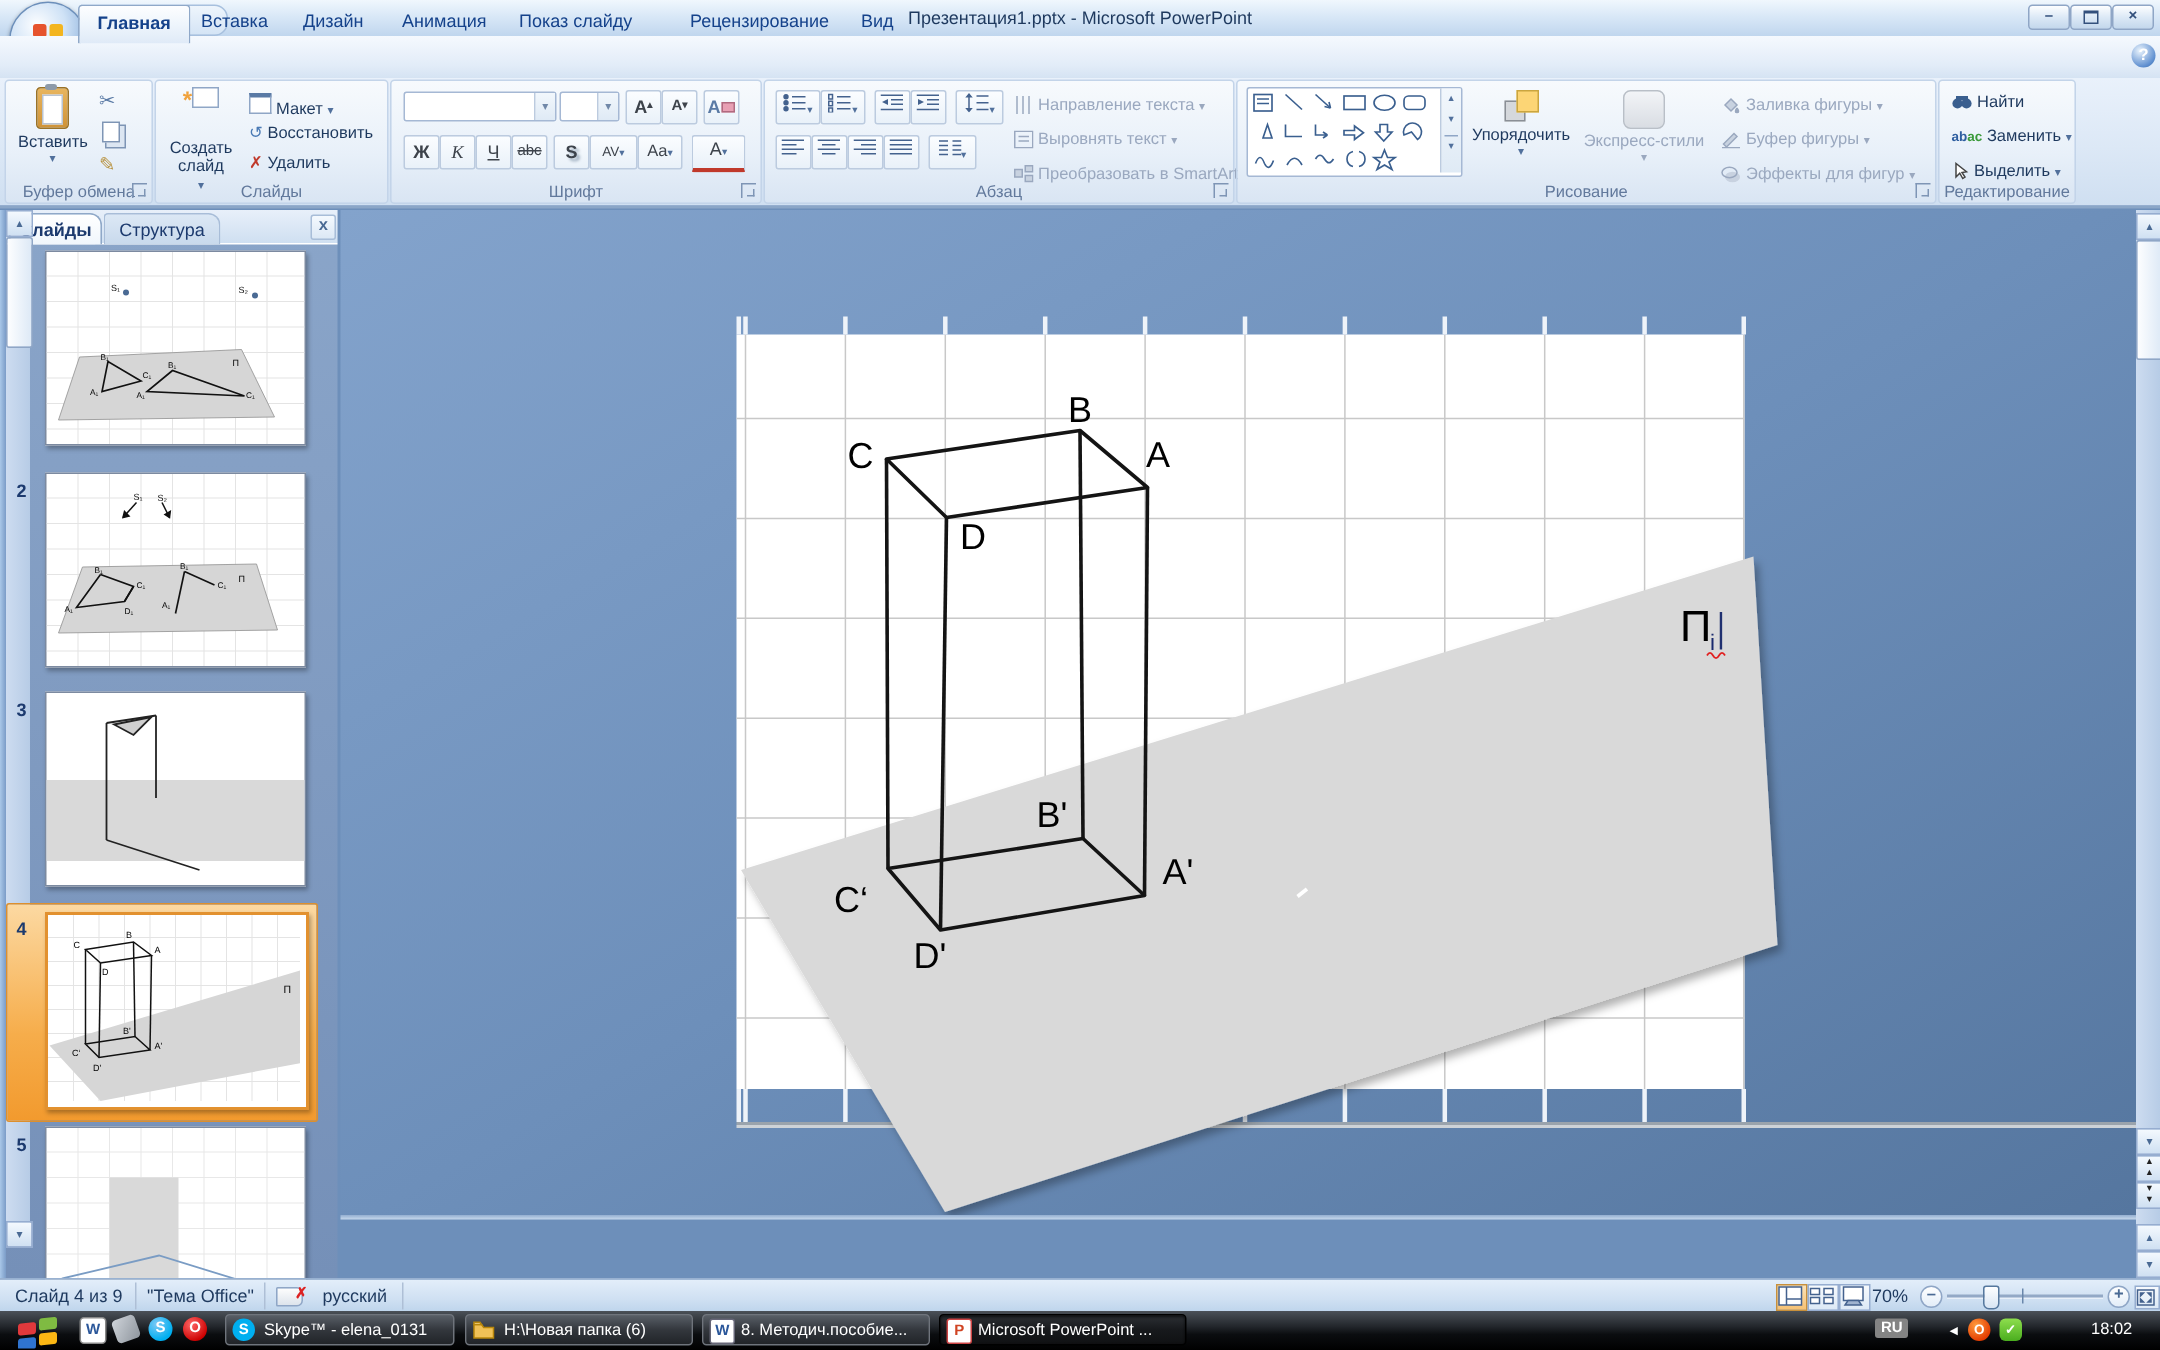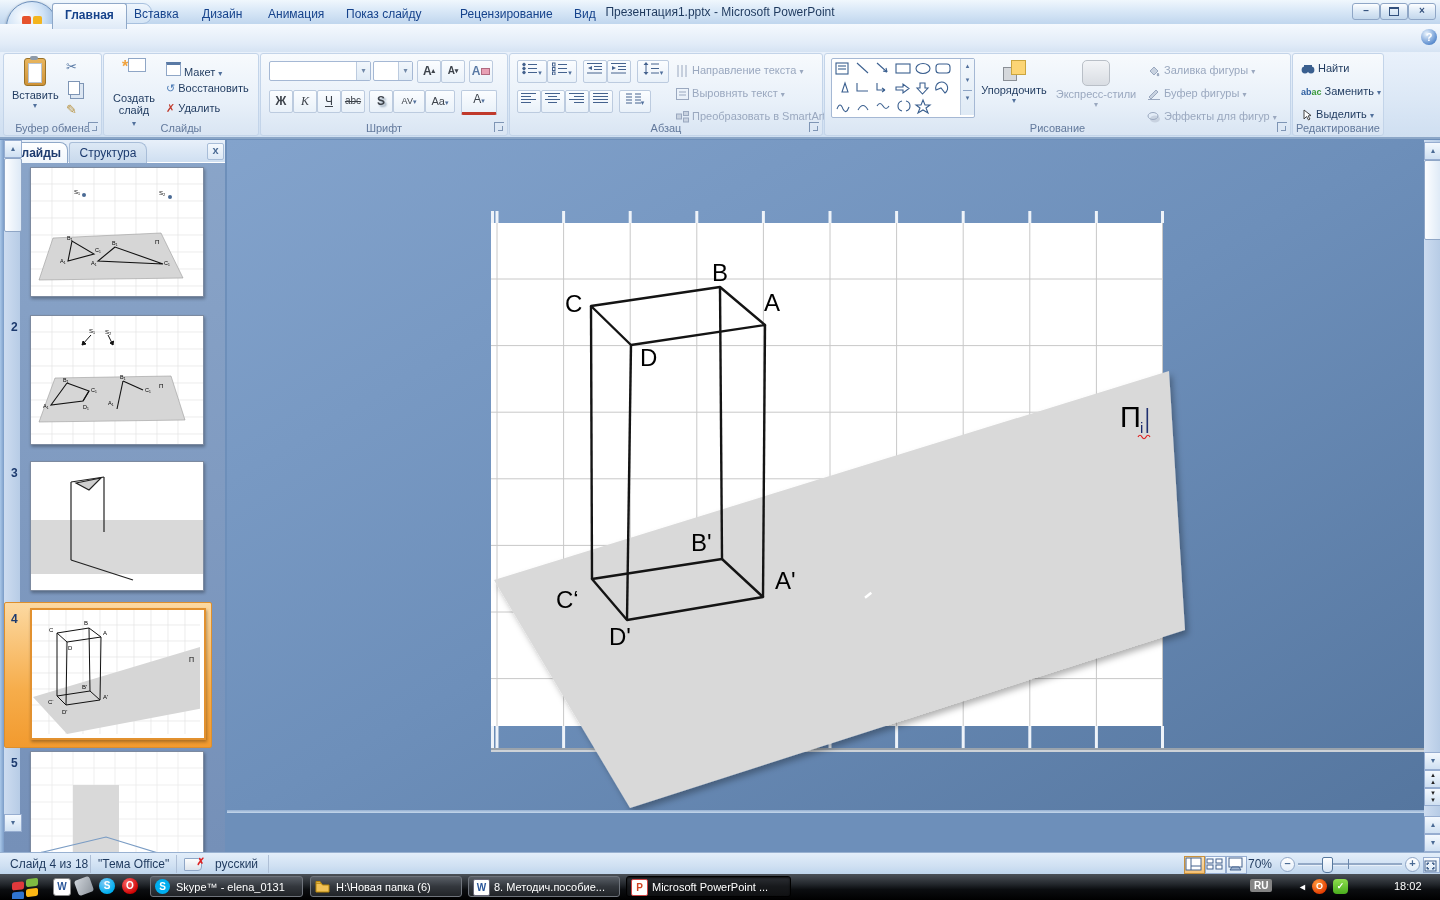--- a/index.html
+++ b/index.html
@@ -687,21 +687,21 @@
     <div class="scbtn" style="top:612px">▾</div>
     <div class="scbtn" style="top:630px;font-size:7px;line-height:7px;color:#222"><span>▴</span><br><span>▴</span></div>
     <div class="scbtn" style="top:648px;font-size:7px;line-height:7px;color:#222"><span>▾</span><br><span>▾</span></div>
     <div class="scbtn" style="top:676px">▴</div>
     <div class="scbtn" style="top:694px">▾</div>
   </div>
 
   <div class="ab splitH"></div>
 
   <div class="ab statusbar">
-    <div class="stext" style="left:10px">Слайд 4 из 18</div>
+    <div class="stext" style="left:10px">Слайд 4 из 9</div>
     <div class="ssep" style="left:90px"></div>
     <div class="stext" style="left:98px">"Тема Office"</div>
     <div class="ssep" style="left:176px"></div>
     <div style="position:absolute;left:184px;top:5px;width:16px;height:11px;background:linear-gradient(#fdfdfd,#dde4ec);border:1px solid #8fa6c6;border-radius:1px 4px 4px 1px">
       <span style="position:absolute;right:-4px;top:-3px;color:#d22;font-size:10px;font-weight:bold">✗</span>
     </div>
     <div class="stext" style="left:215px">русский</div>
     <div class="ssep" style="left:268px"></div>
     <div class="viewbtn on" style="left:1184px">
       <svg width="17" height="14">

